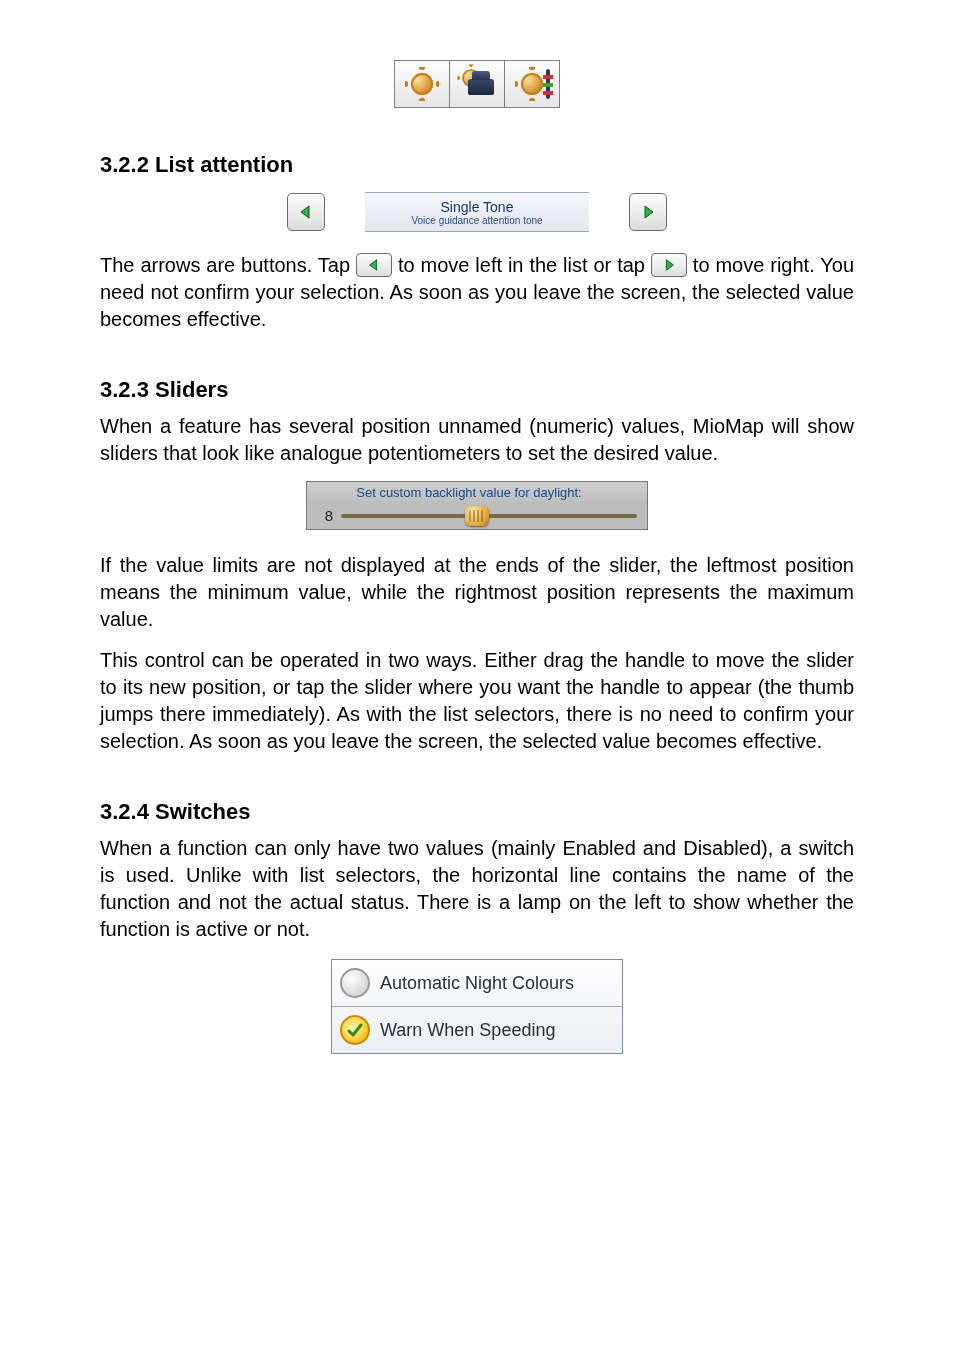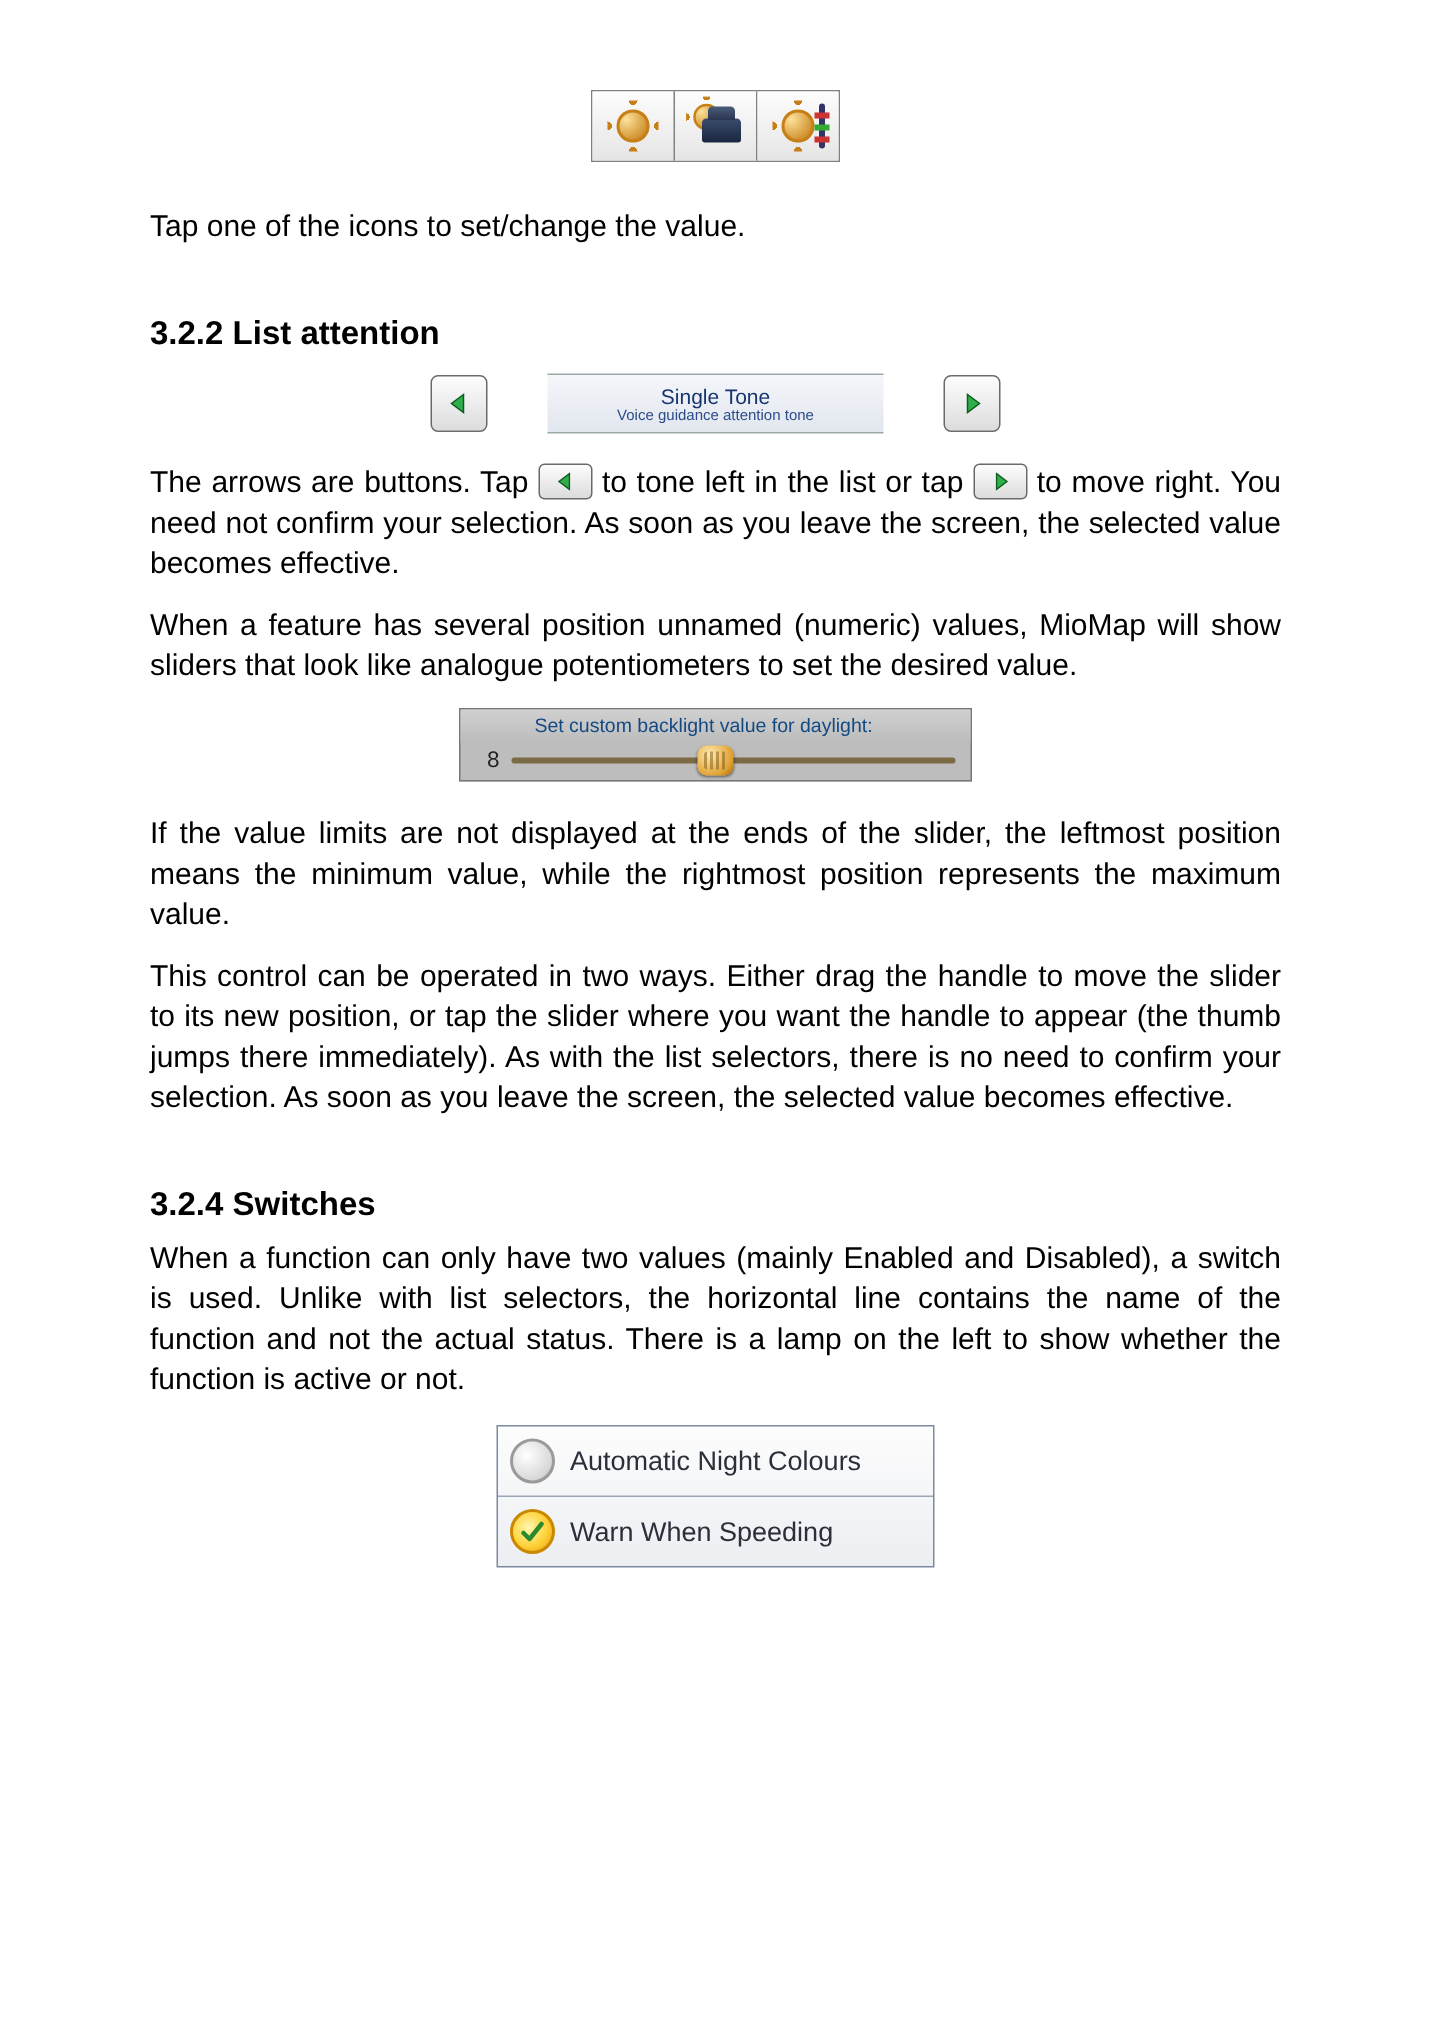--- a/index.html
+++ b/index.html
@@ -210,21 +210,20 @@
         <div class="gear"></div>
         <div style="position:absolute; right:9px; top:8px; width:4px; height:30px; background:#336; border-radius:2px;">
           <div style="position:absolute; left:-3px; top:6px; width:10px; height:4px; background:#cc3333;"></div>
           <div style="position:absolute; left:-3px; top:14px; width:10px; height:4px; background:#33aa33;"></div>
           <div style="position:absolute; left:-3px; top:22px; width:10px; height:4px; background:#cc3333;"></div>
         </div>
       </div>
     </div>
   </div>
 
-  <p class="body-text">Tap one of the icons to set/change the value.</p>
 
   <h2 class="section">3.2.2  List attention</h2>
 
   <div class="list-sel-wrap">
     <div class="list-sel">
       <div class="arrow-btn">
         <svg class="arrow-svg" width="16" height="16" viewBox="0 0 16 16">
           <polygon points="11,2 3,8 11,14" fill="#2fae4a" stroke="#0c5c1e" stroke-width="1"></polygon>
         </svg>
       </div>
@@ -240,29 +239,30 @@
     </div>
   </div>
 
   <p class="body-text">
     <span>The arrows are buttons. Tap </span>
     <span class="inline-arrow">
       <svg width="14" height="14" viewBox="0 0 16 16">
         <polygon points="11,2 3,8 11,14" fill="#2fae4a" stroke="#0c5c1e" stroke-width="1"></polygon>
       </svg>
     </span>
-    <span> to tone left in the list or tap </span>
+    <span> to move left in the list or tap </span>
     <span class="inline-arrow">
       <svg width="14" height="14" viewBox="0 0 16 16">
         <polygon points="5,2 13,8 5,14" fill="#2fae4a" stroke="#0c5c1e" stroke-width="1"></polygon>
       </svg>
     </span>
     <span> to move right. You need not confirm your selection. As soon as you leave the screen, the selected value becomes effective.</span>
   </p>
 
+  <h2 class="section">3.2.3  Sliders</h2>
   <p class="body-text">When a feature has several position unnamed (numeric) values, MioMap will show sliders that look like analogue potentiometers to set the desired value.</p>
 
   <div class="slider-wrap">
     <div class="slider-box">
       <div class="slider-title">Set custom backlight value for daylight:</div>
       <div class="slider-row">
         <div class="slider-val">8</div>
         <div class="slider-track">
           <div class="slider-thumb"></div>
         </div>

